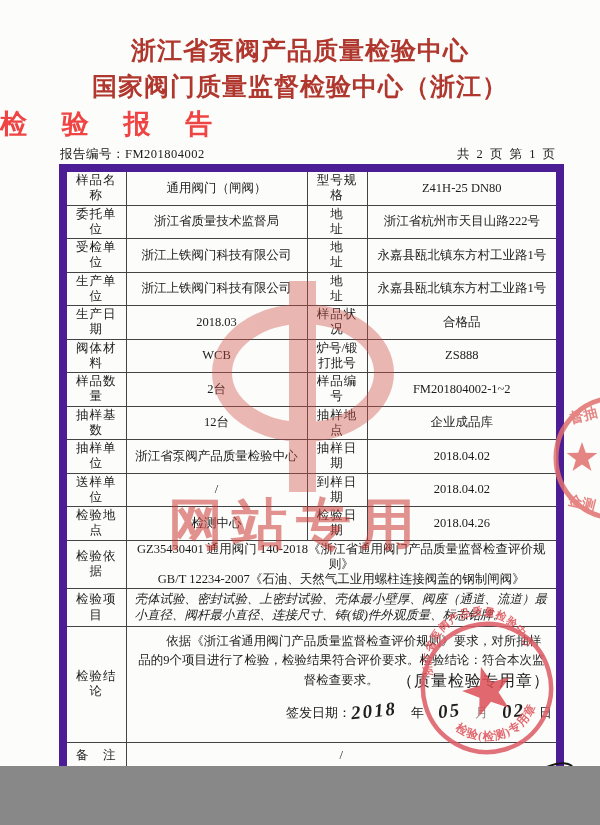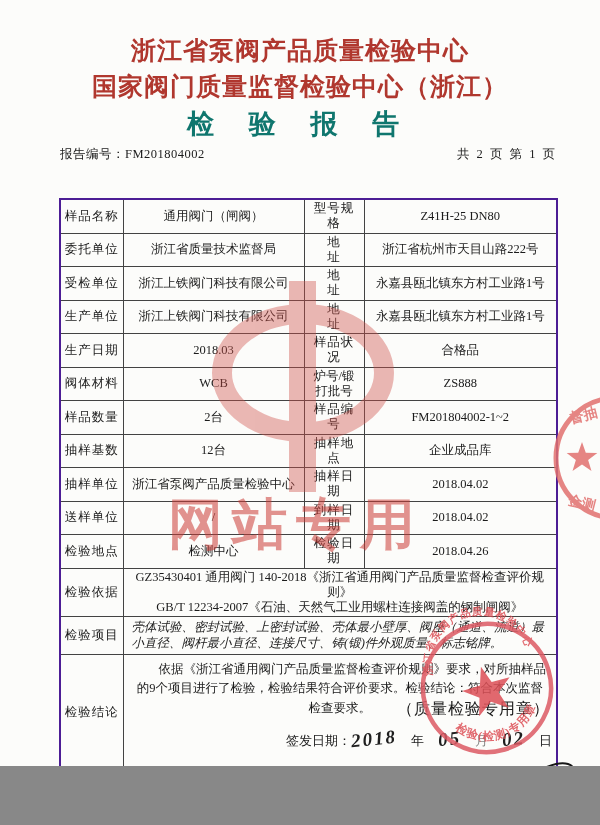--- a/index.html
+++ b/index.html
@@ -6,29 +6,29 @@
   .page{
     position:relative;width:600px;height:766px;margin:0 auto;
     background:#fcfcfa;overflow:hidden;
     font-family:"Liberation Serif","DejaVu Serif",serif;color:#1b1b1b;
   }
   
   .org-line{position:absolute;left:0;width:100%;text-align:center;font-weight:bold;
     color:#b0372e;font-size:25px;letter-spacing:1px;}
   .org1{top:34px;}
   .org2{top:70px;}
-  .report-title{position:absolute;top:106px;left:0;width:100%;text-align:center;
-    font-size:27px;font-weight:bold;letter-spacing:14px;color:#0f766e;}
+  .report-title{position:absolute;top:106px;left:0;width:100%;
+    font-size:27px;font-weight:bold;letter-spacing:14px;color:#ef4444;}
   .meta-row{position:absolute;top:146px;left:60px;width:497px;display:flex;
     justify-content:space-between;font-size:12.5px;}
   .meta-left span{letter-spacing:.5px;}
   .meta-right{letter-spacing:2px;}
   
   table.main{position:absolute;top:164px;left:59px;width:497px;border-collapse:collapse;
-    table-layout:fixed;border:2px solid #4c1d95;margin-top:34px;}
+    table-layout:fixed;border:8px solid #4c1d95;}
   table.main td{border:1px solid #434343;text-align:center;vertical-align:middle;
     font-size:12.5px;line-height:1.22;padding:1px 3px;overflow:hidden;}
   td.lbl{letter-spacing:1px;}
   td.small-lbl{font-size:11px;letter-spacing:0;}
   .two-line{font-size:11.5px;line-height:1.3;}
   .basis-cell{font-size:11.5px;line-height:1.45;}
   .items-cell{text-align:left!important;font-size:12.5px;line-height:1.5;padding:3px 8px!important;font-style:italic;}
   .concl-cell{position:relative;text-align:center;vertical-align:top!important;}
   .concl-text{text-indent:2em;font-size:12.5px;line-height:1.55;padding:4px 6px 0 6px;}
   .stamp-note{position:absolute;top:44px;right:6px;font-size:16px;letter-spacing:1px;}

